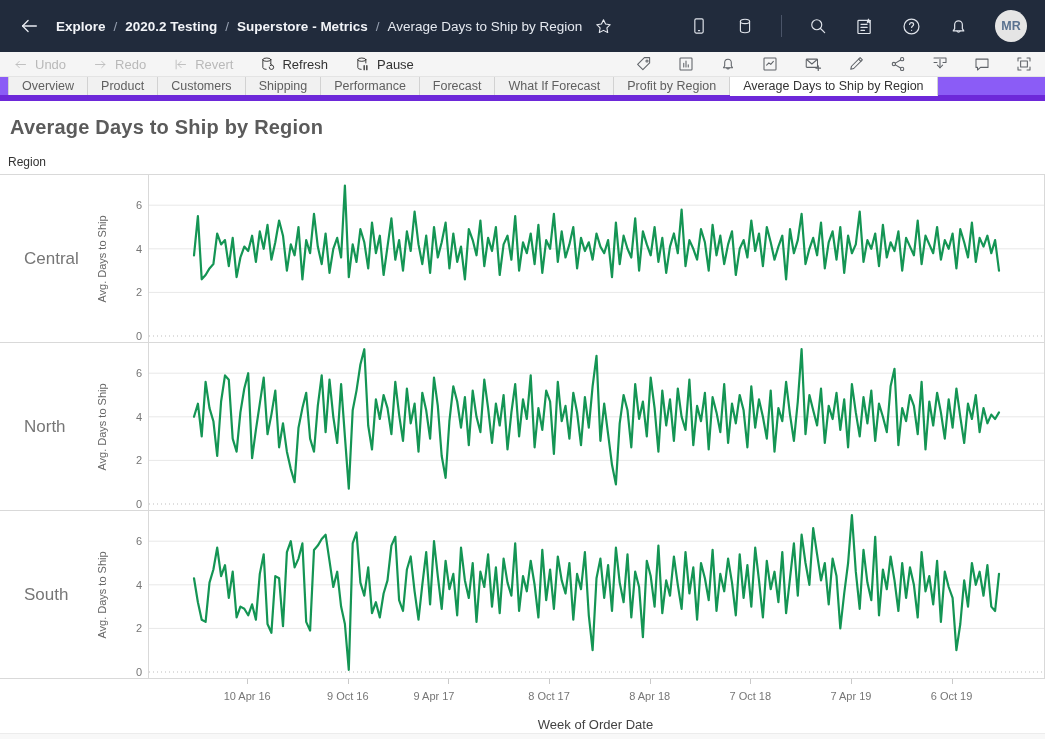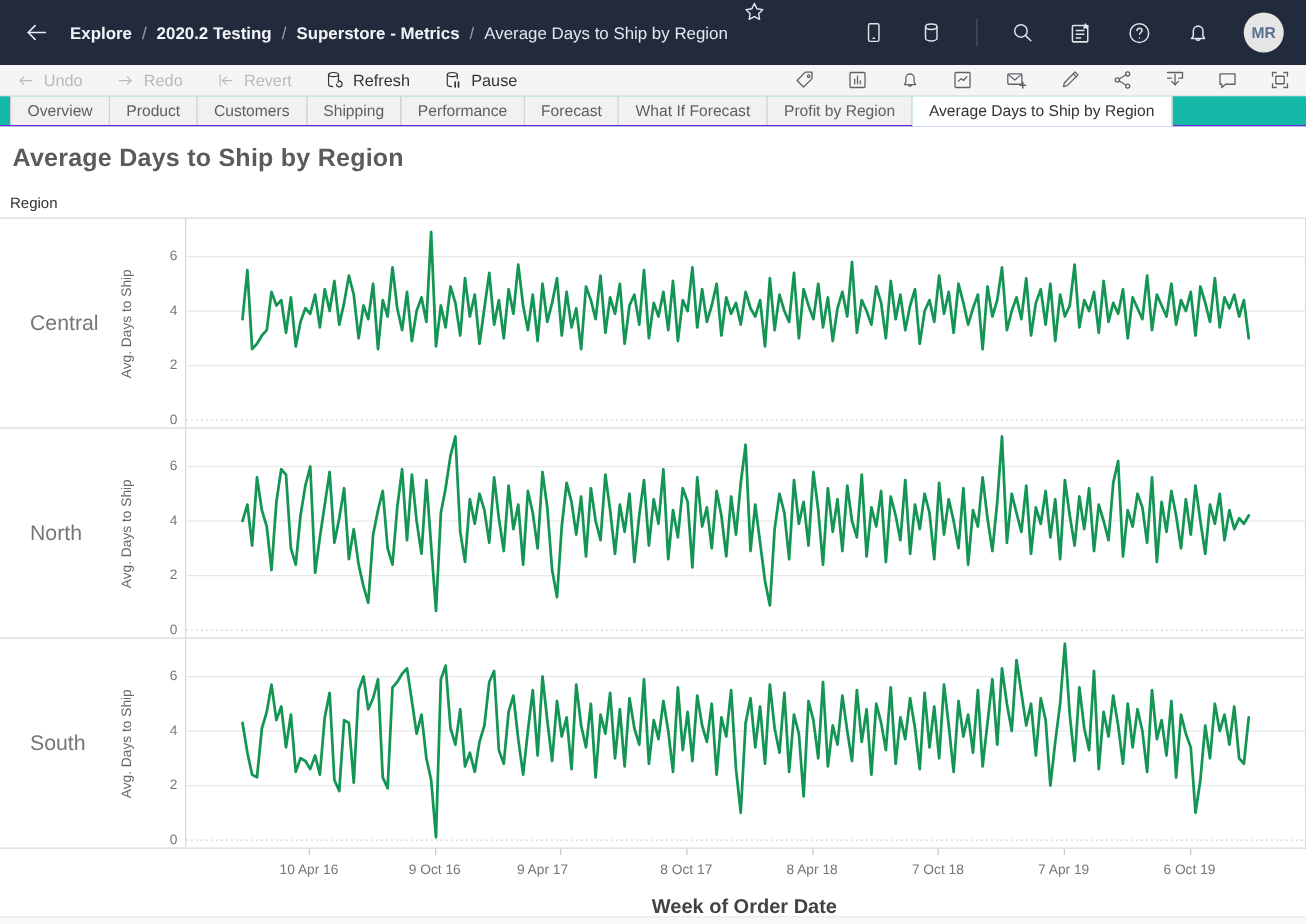--- a/index.html
+++ b/index.html
@@ -1,20 +1,20 @@
 <!DOCTYPE html>
 <html><head>
 <meta charset="utf-8">
 <style>
   * { margin:0; padding:0; box-sizing:border-box; }
   html,body { width:1045px; height:739px; overflow:hidden; background:#fff;
     font-family:"Liberation Sans","DejaVu Sans",sans-serif; }
 
   
-  .topnav { height:52px; background:#212b3c; display:flex; 
+  .topnav { height:52px; background:#212b3c; display:flex; align-items:center;
     padding:0 18px; color:#e9ecf2; }
   .topnav .back { margin-right:16px; display:flex; align-items:center; cursor:pointer; }
   .crumbs { display:flex; align-items:center; font-size:13.5px; white-space:nowrap; }
   .crumb { font-weight:700; color:#f2f4f8; cursor:pointer; }
   .crumb.last { font-weight:400; color:#e4e8ef; }
   .crumb-sep { color:#97a0b1; margin:0 8px; font-weight:400; }
   .fav-star { margin-left:12px; display:flex; cursor:pointer; }
   .nav-right { margin-left:auto; display:flex; align-items:center; gap:26px; }
   .nav-ic { display:flex; align-items:center; cursor:pointer; color:#dfe3ea; }
   .nav-divider { width:1px; height:22px; background:#4a5468; }
@@ -23,22 +23,22 @@
 
   
   .toolbar { height:25px; background:#f5f5f5; border-bottom:1px solid #e4e4e4;
     display:flex; align-items:center; padding:0 12px; font-size:13px; color:#333; }
   .tb-item { display:flex; align-items:center; gap:6px; margin-right:26px; cursor:pointer; }
   .tb-item.disabled { color:#b9b9b9; cursor:default; }
   .tb-right { margin-left:auto; display:flex; align-items:center; gap:24px; }
   .tb-ic { display:flex; align-items:center; color:#5f6368; cursor:pointer; }
 
   
-  .tabbar { height:24px; background:#14b8a6; display:flex; align-items:stretch;
-    border-bottom:1px solid #6d28d9; }
+  .tabbar { height:24px; background:#8b5cf6; display:flex; align-items:stretch;
+    border-bottom:6px solid #6d28d9; }
   .tab { padding:0 13px; display:flex; align-items:center; font-size:12.5px; color:#5f5f5f;
     border-right:1px solid #d2d2d2; cursor:pointer; background:#f1f1f1; }
   .tab:first-child { border-left:1px solid #d2d2d2; margin-left:8px; }
   .tab.active { background:#fff; color:#333; margin-bottom:-1px; border-bottom:1px solid #fff; }
 
   
   .sheet { background:#fff; }
   .sheet-title { font-size:20px; color:#5b5b5b; margin:15px 0 0 10px; letter-spacing:.2px; }
   .row-field-label { font-size:12px; color:#333; margin:16px 0 5px 8px; }
 
@@ -56,21 +56,21 @@
   .cell-plot { flex:1; position:relative; border-left:1px solid #d9d9d9;
     border-right:1px solid #d9d9d9; }
   .cell-plot svg { display:block; }
 
   
   .x-axis { position:relative; height:62px; }
   .x-axis .tickmark { position:absolute; top:0; width:1px; height:5px; background:#c9c9c9; }
   .x-axis .xlabel { position:absolute; top:11px; transform:translateX(-50%);
     font-size:11px; color:#767676; white-space:nowrap; }
   .x-axis .xtitle { position:absolute; top:38px; transform:translateX(-50%);
-    font-size:16px; font-weight:700; color:#424242; }
+    font-size:13px; font-weight:400; color:#424242; }
 
   .bottom-strip { position:fixed; left:0; bottom:0; width:1045px; height:6px;
     background:#f8f8f8; border-top:1px solid #ececec; }
 
   svg.ic { stroke:currentColor; fill:none; stroke-width:1.4; stroke-linecap:round; stroke-linejoin:round; }
 </style>
 </head>
 <body>
 
 <header class="topnav">

